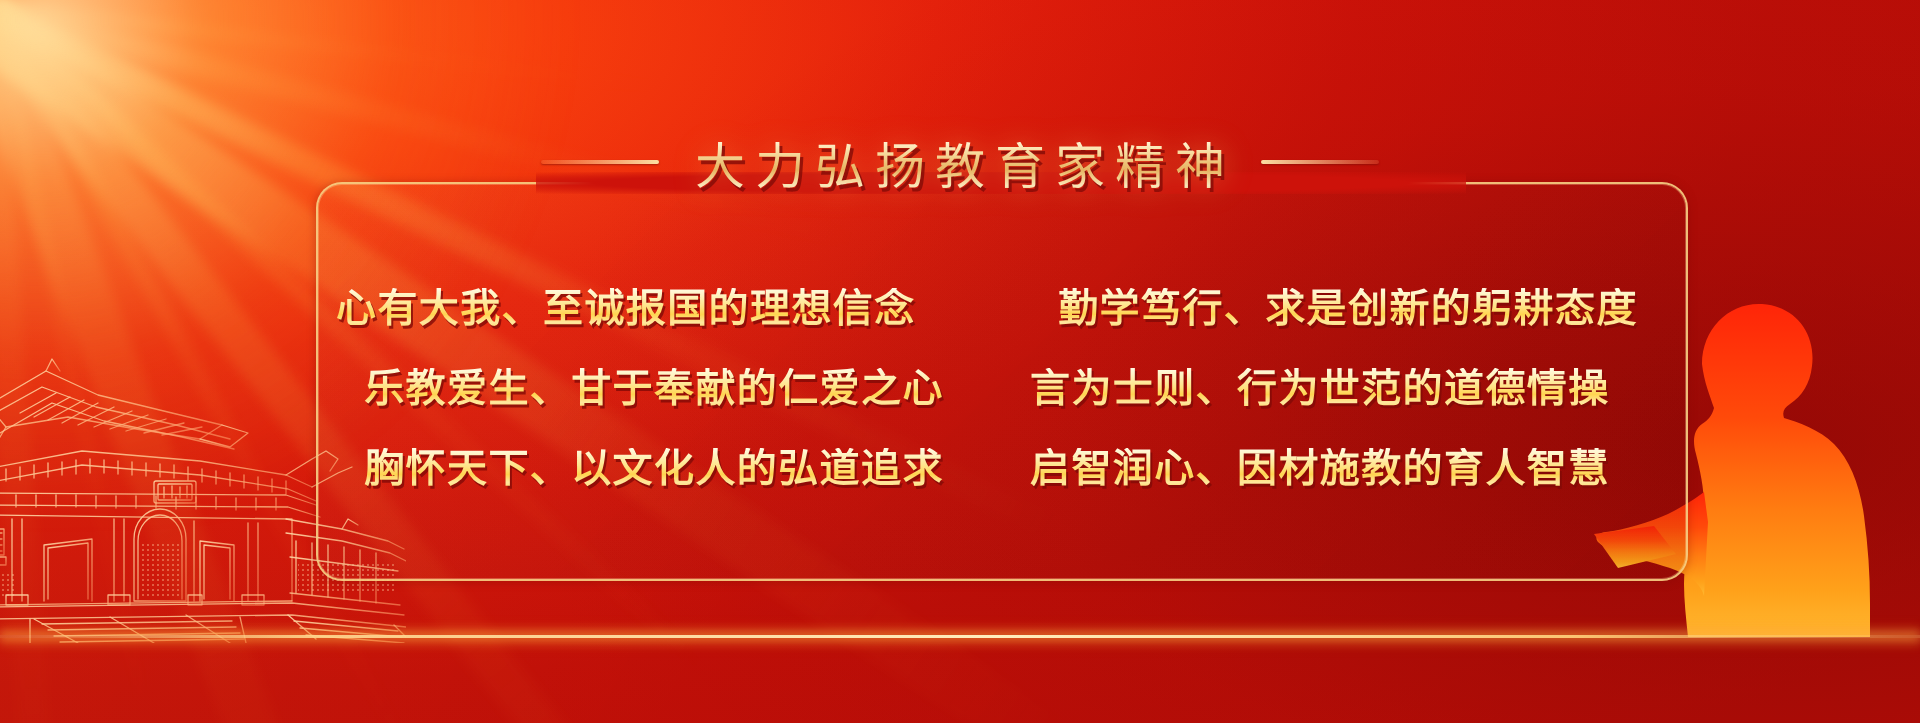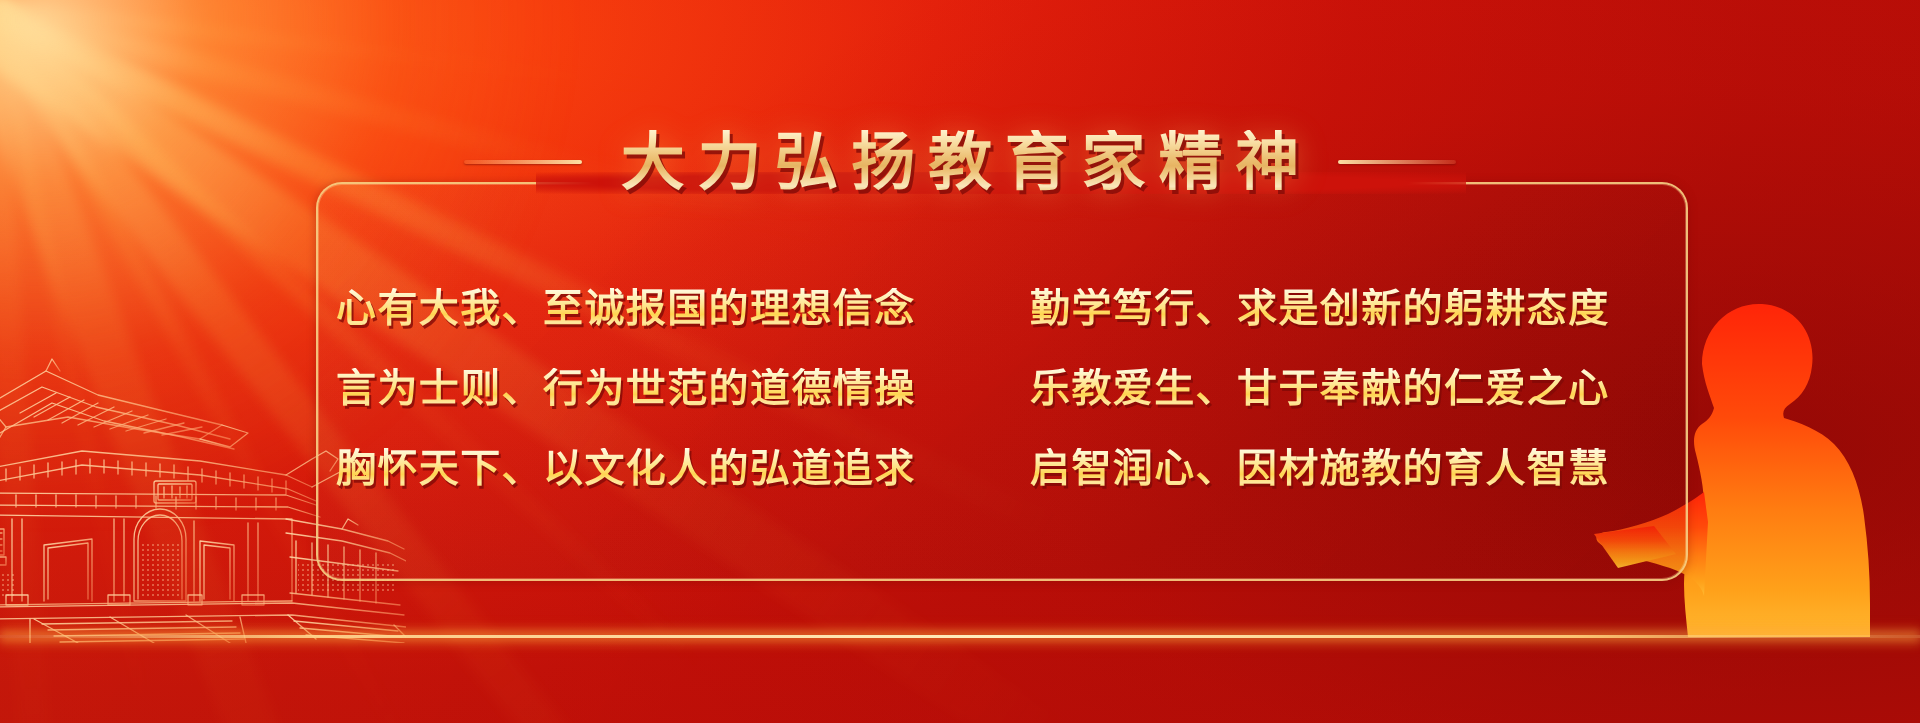--- a/index.html
+++ b/index.html
@@ -106,22 +106,22 @@
     width:118px;height:4px;flex:none;
     background:linear-gradient(to right, rgba(248,206,132,.15), rgba(252,226,166,.98));
     border-radius:2px;
     box-shadow:0 1px 2px rgba(120,12,6,.55);
   }
   .title-dash.right{
     background:linear-gradient(to left, rgba(248,206,132,.15), rgba(252,226,166,.98));
   }
   .title-text{
     font-family:"DejaVu Serif","Liberation Serif",serif;
-    font-weight:700;
-    font-size:64px;
+    font-weight:400;
+    font-size:50px;
     line-height:1;
     letter-spacing:.20em;
     padding-left:.20em;
     white-space:nowrap;
     background:linear-gradient(to bottom,
         #fff2cf 0%, #f8dda2 20%, #edc277 42%, #e7b462 56%,
         #f2cf8d 72%, #fae7bb 88%, #e9bb6b 100%);
     -webkit-background-clip:text;background-clip:text;
     color:transparent;-webkit-text-fill-color:transparent;
     filter:drop-shadow(3px 4px 0 rgba(131,11,7,.80)) drop-shadow(0 0 14px rgba(255,190,90,.30));
@@ -148,21 +148,21 @@
     text-align:center;
     background:linear-gradient(to bottom,
         #fff7d8 0%, #ffeeae 26%, #ffdf7f 50%, #ffd24f 66%, #ffe69c 86%, #ffd濃 100%);
     background:linear-gradient(to bottom,
         #fffbe6 0%, #fff0b4 24%, #ffe282 48%, #ffd450 66%, #ffe79e 86%, #ffda6c 100%);
     -webkit-background-clip:text;background-clip:text;
     color:transparent;-webkit-text-fill-color:transparent;
     filter:drop-shadow(2px 3px 0 rgba(128,9,6,.78));
   }
   .slogan.col-left{text-align:left;}
-  .slogan.col-right{text-align:left;}
+  .slogan.col-right{text-align:center;}
 </style>
 </head>
 <body>
 
 <div id="banner">
 
   <div class="rays">
     <div class="ray r10"></div>
     <div class="ray r9"></div>
     <div class="ray r1"></div>
@@ -322,22 +322,22 @@
 
   <div class="title-row">
     <span class="title-dash left"></span>
     <h1 class="title-text">大力弘扬教育家精神</h1>
     <span class="title-dash right"></span>
   </div>
 
   <div class="slogans">
     <div class="slogan col-left">心有大我、至诚报国的理想信念</div>
     <div class="slogan col-right">勤学笃行、求是创新的躬耕态度</div>
+    <div class="slogan col-right">乐教爱生、甘于奉献的仁爱之心</div>
     <div class="slogan col-left">言为士则、行为世范的道德情操</div>
-    <div class="slogan col-right">乐教爱生、甘于奉献的仁爱之心</div>
     <div class="slogan col-right">胸怀天下、以文化人的弘道追求</div>
     <div class="slogan col-left">启智润心、因材施教的育人智慧</div>
   </div>
 
   <div class="bottom-line-soft"></div>
   <div class="bottom-line"></div>
 
 </div>
 
 </body></html>

